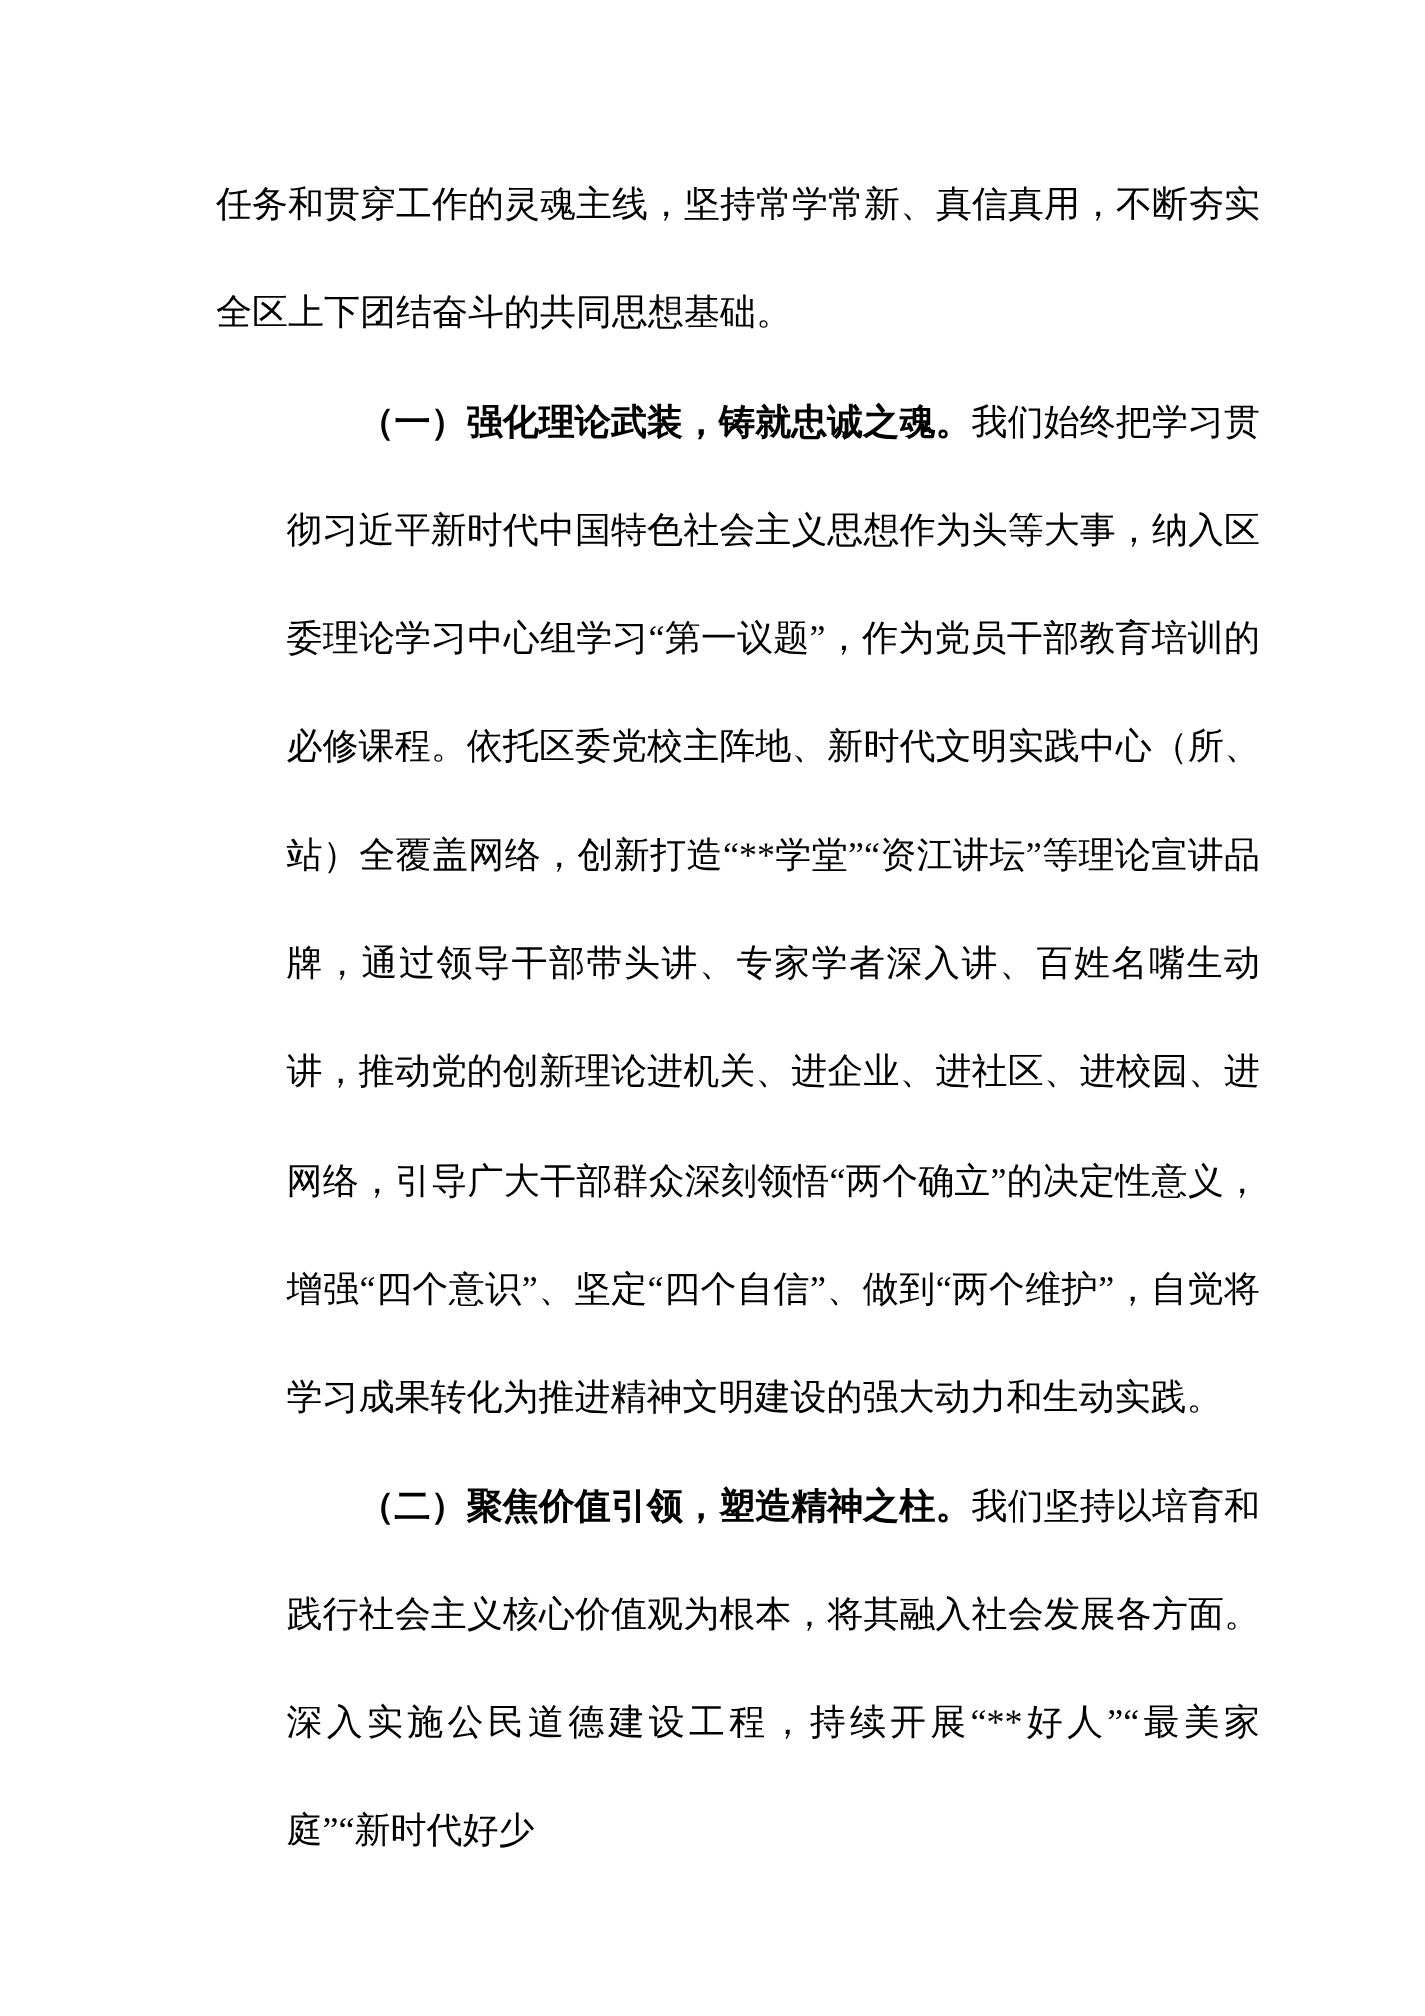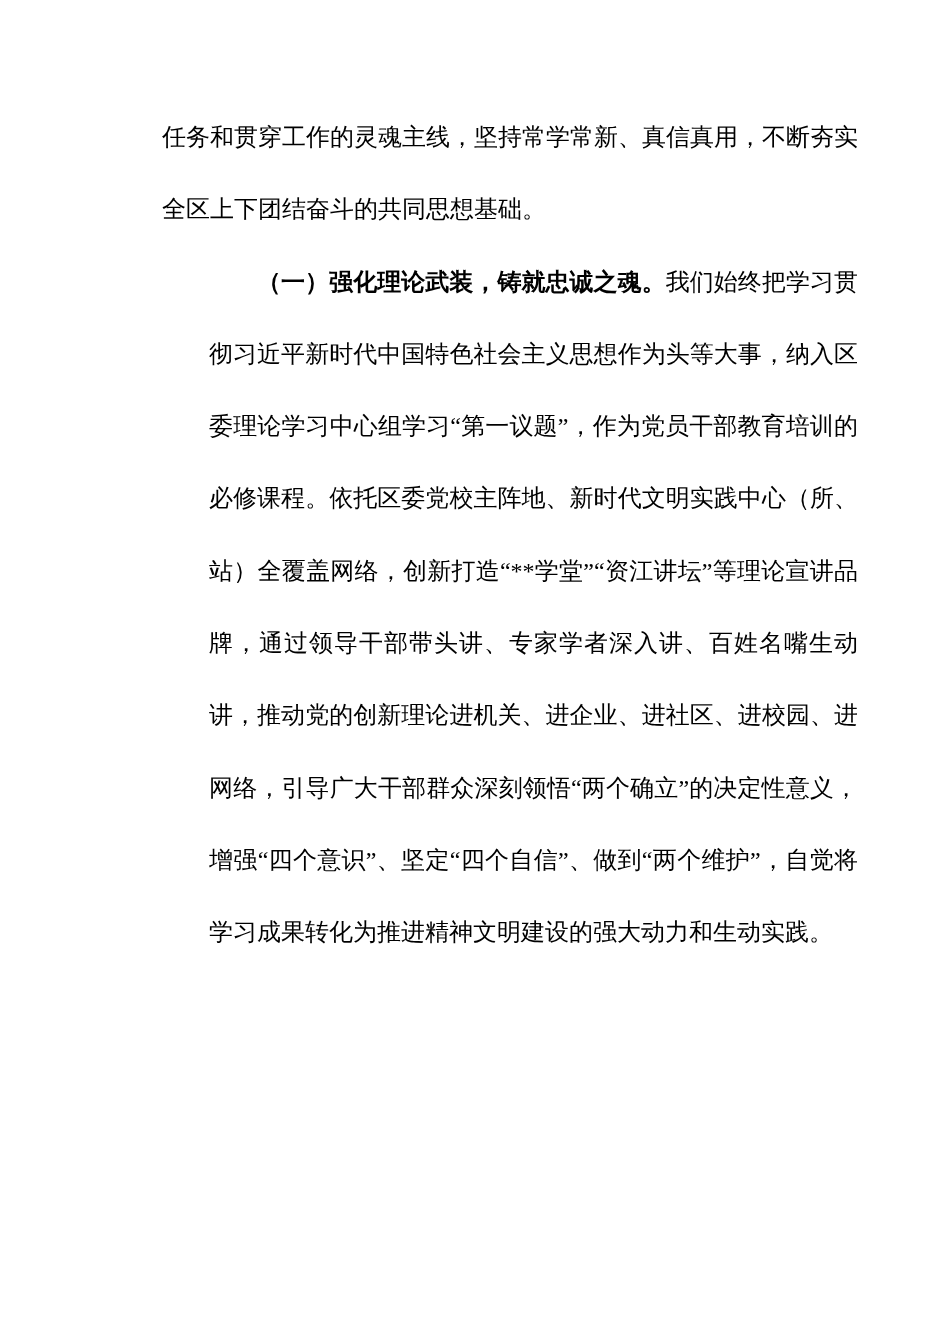--- a/index.html
+++ b/index.html
@@ -8,21 +8,21 @@
   }
   body {
     width: 950px;
     height: 1344px;
     background: #ffffff;
     overflow: hidden;
     position: relative;
   }
   .page {
     position: absolute;
-    left: 18px;
+    left: 0;
     top: 0;
     width: 826px;
     height: 1344px;
     background: #ffffff;
   }
   .doc-content {
     position: absolute;
     left: 144px;
     top: 101px;
     width: 696px;
@@ -48,14 +48,15 @@
     font-weight: normal;
   }
 </style>
 </head>
 <body>
 
 <div class="page">
   <div class="doc-content" id="doc-body">
       <p><span class="seg-body">任务和贯穿工作的灵魂主线，坚持常学常新、真信真用，不断夯实全区上下团结奋斗的共同思想基础。</span></p>
       <p class="indent"><span class="seg-heading">（一）强化理论武装，铸就忠诚之魂。</span><span class="seg-body">我们始终把学习贯彻习近平新时代中国特色社会主义思想作为头等大事，纳入区委理论学习中心组学习“第一议题”，作为党员干部教育培训的必修课程。依托区委党校主阵地、新时代文明实践中心（所、站）全覆盖网络，创新打造“**学堂”“资江讲坛”等理论宣讲品牌，通过领导干部带头讲、专家学者深入讲、百姓名嘴生动讲，推动党的创新理论进机关、进企业、进社区、进校园、进网络，引导广大干部群众深刻领悟“两个确立”的决定性意义，增强“四个意识”、坚定“四个自信”、做到“两个维护”，自觉将学习成果转化为推进精神文明建设的强大动力和生动实践。</span></p>
+      <p class="indent"><span class="seg-heading">（二）聚焦价值引领，塑造精神之柱。</span><span class="seg-body">我们坚持以培育和践行社会主义核心价值观为根本，将其融入社会发展各方面。深入实施公民道德建设工程，持续开展“**好人”“最美家庭”“新时代好少</span></p>
     </div>
 </div>
 
 </body></html>

